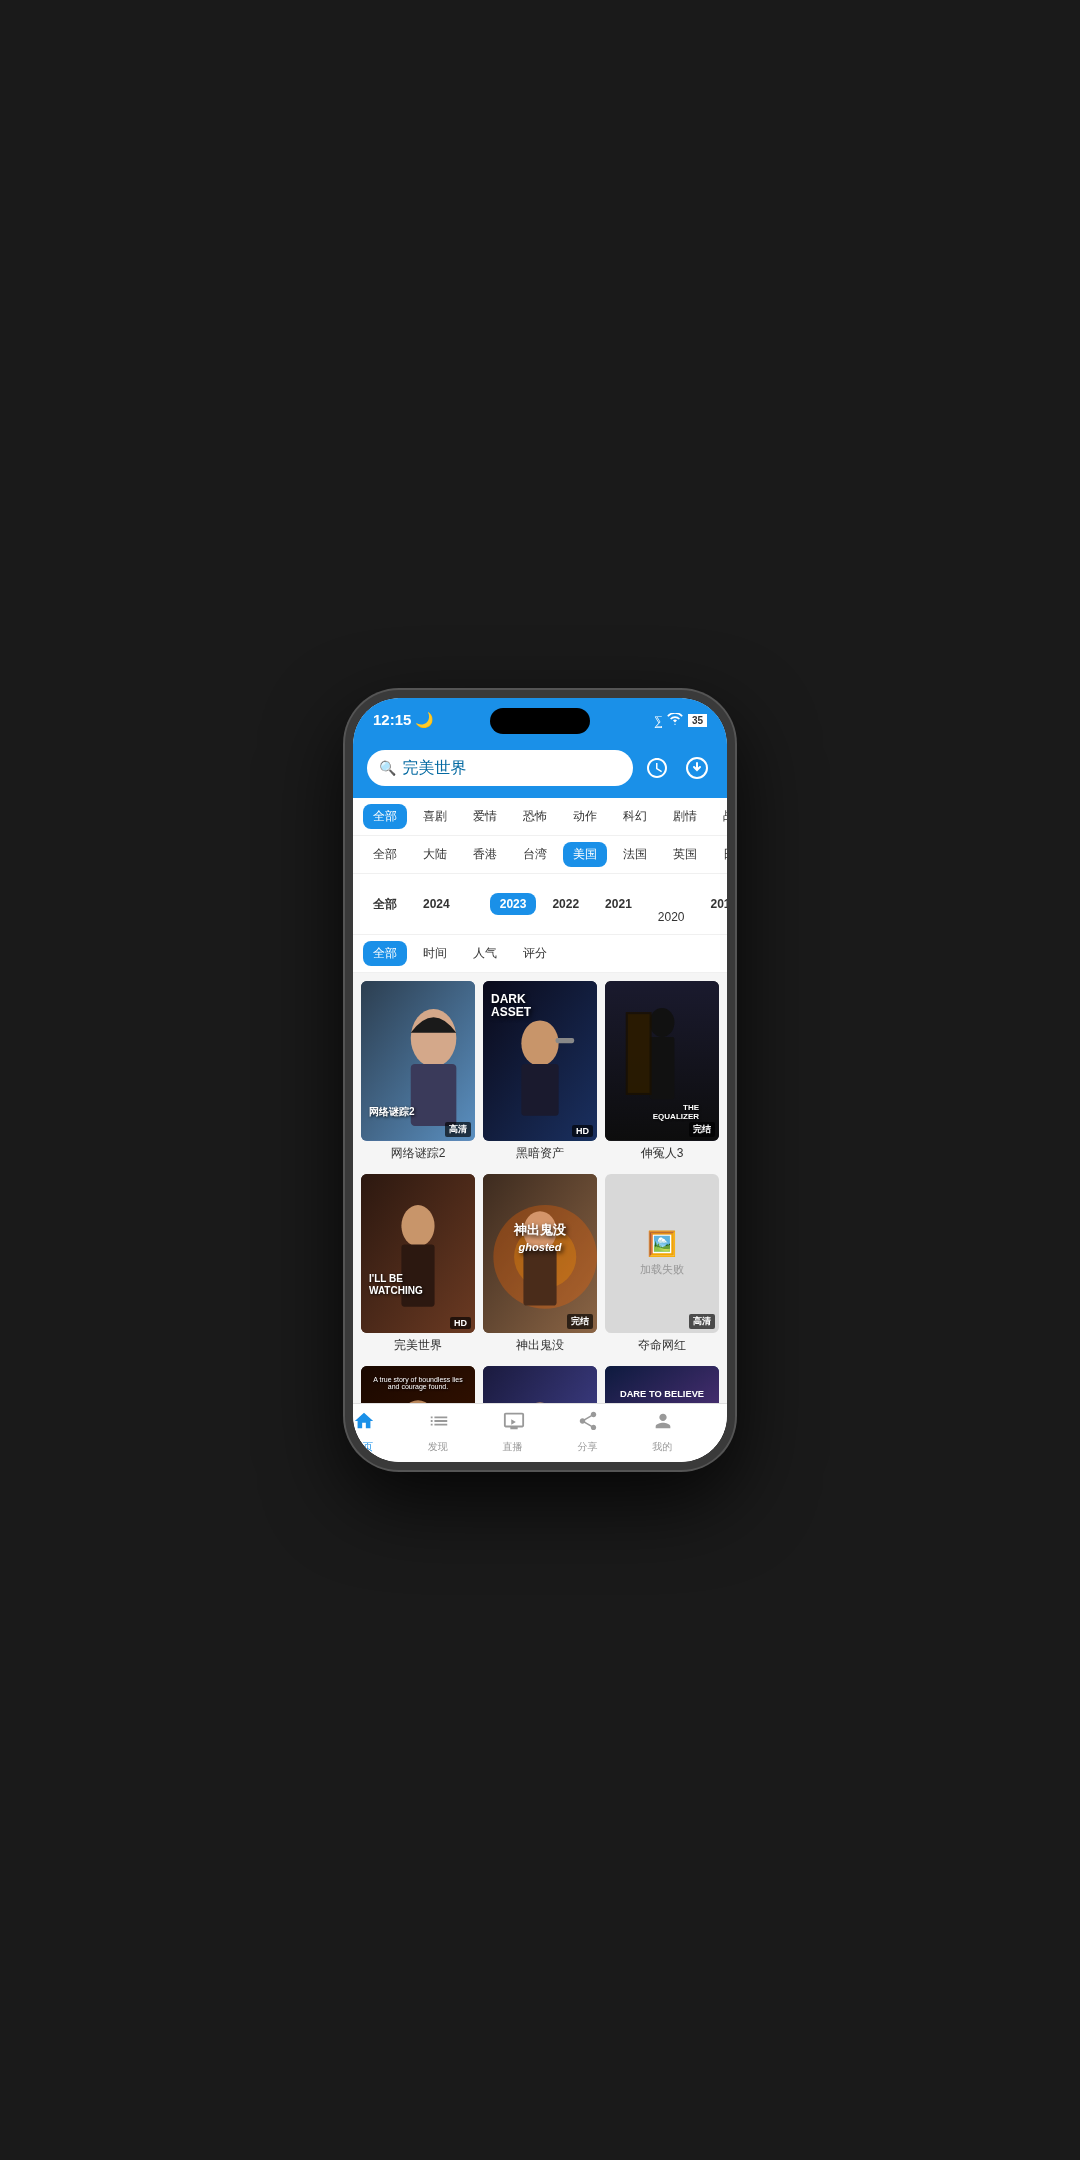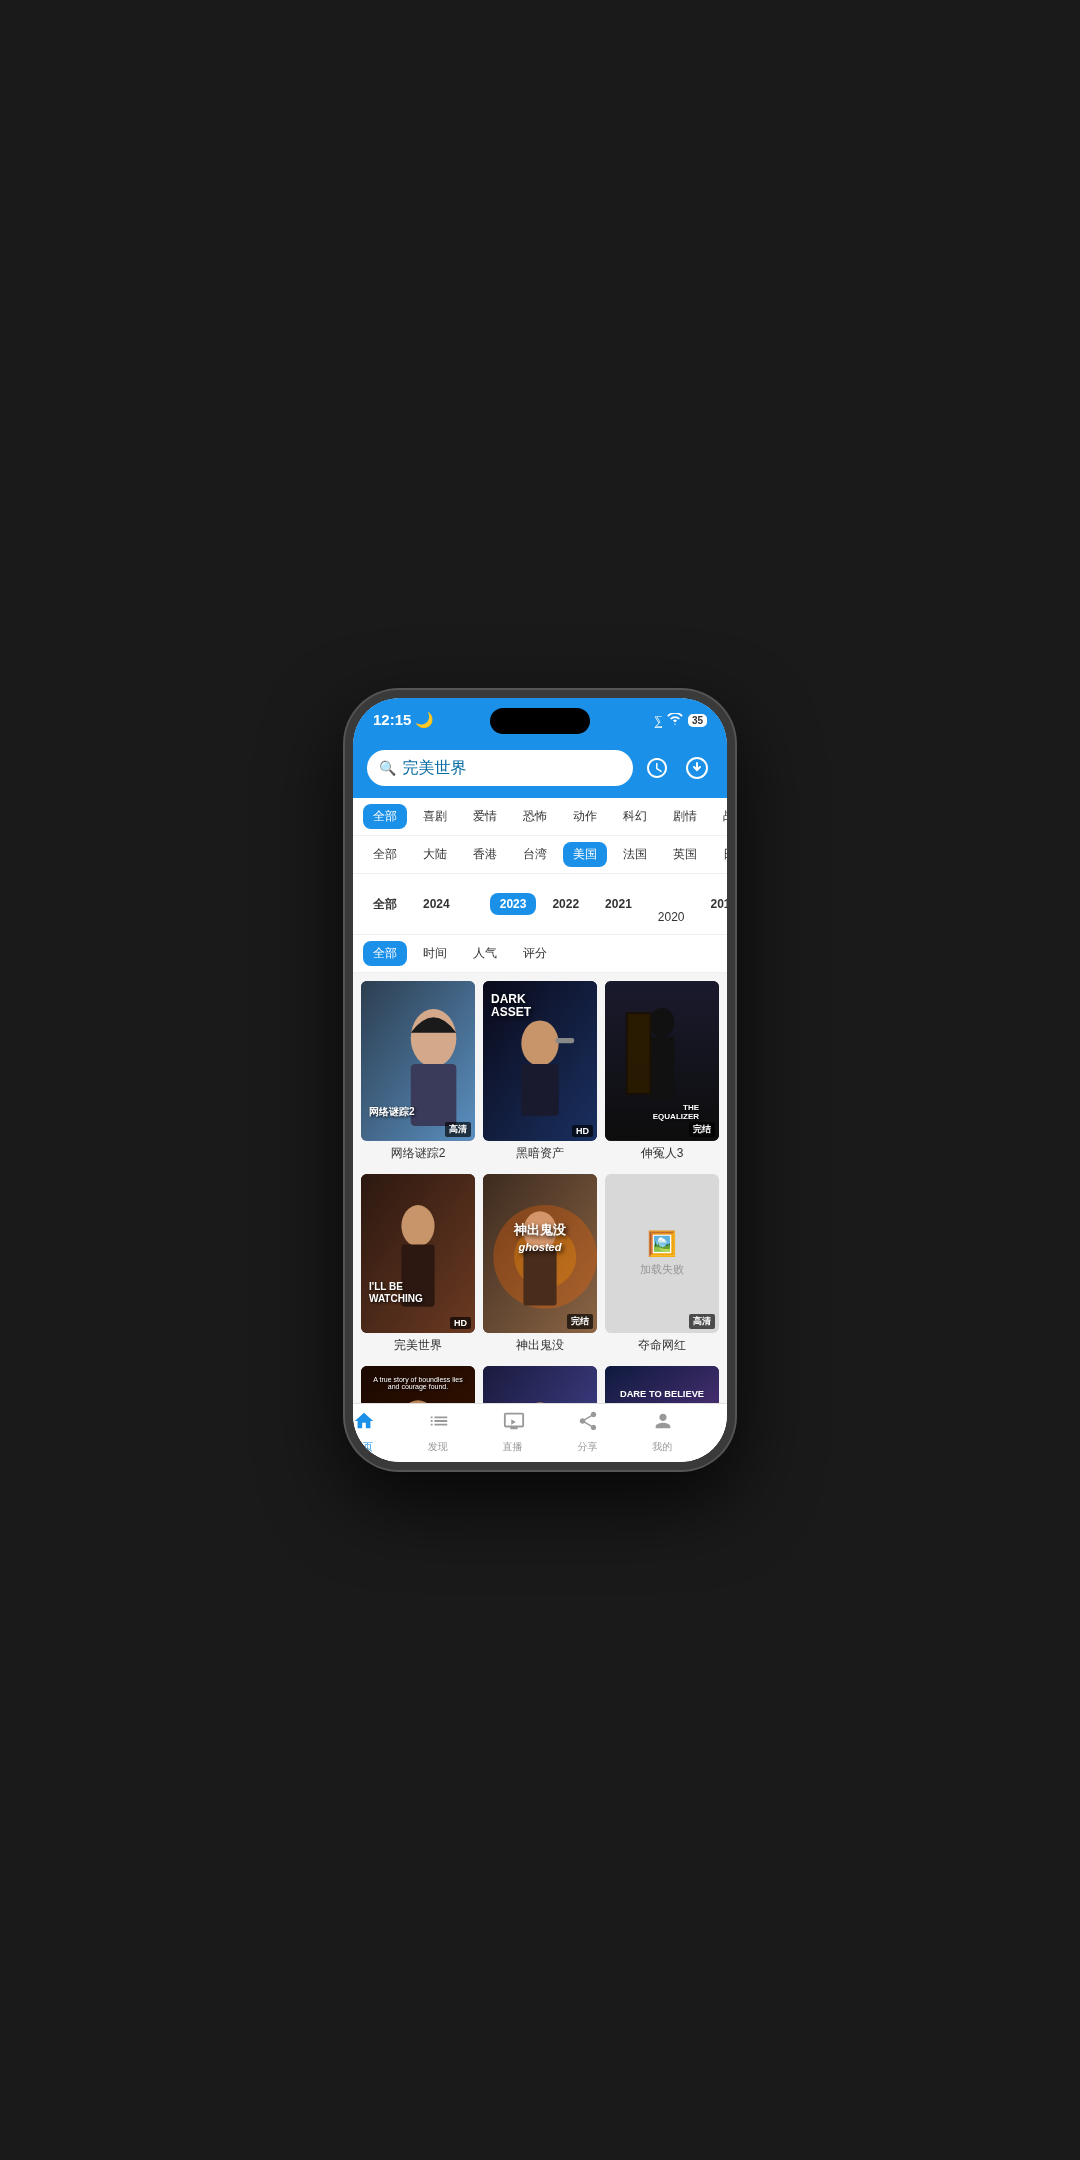--- a/index.html
+++ b/index.html
@@ -59,21 +59,21 @@
     .status-icons {
       display: flex;
       align-items: center;
       gap: 5px;
       color: white;
       font-size: 12px;
     }
     .battery-badge {
       background: white;
       color: #333;
-      border-radius: 5px;
+      border-radius: 0;
       padding: 1px 4px;
       font-size: 10px;
       font-weight: bold;
     }
     
     .header {
       background: #1a90e8;
       padding: 8px 14px 12px;
       flex-shrink: 0;
     }
@@ -303,21 +303,21 @@
       left: 50%;
       transform: translateX(-50%);
       color: white;
       font-size: 7px;
       text-shadow: 1px 1px 2px rgba(0,0,0,0.9);
       text-align: center;
       white-space: nowrap;
     }
     .ill-be-watching {
       position: absolute;
-      bottom: 28px;
+      bottom: 36px;
       left: 8px;
       color: white;
       font-size: 10px;
       font-weight: 900;
       line-height: 1.2;
       text-shadow: 1px 1px 3px rgba(0,0,0,0.9);
     }
     .ghosted-text {
       position: absolute;
       top: 30%;

